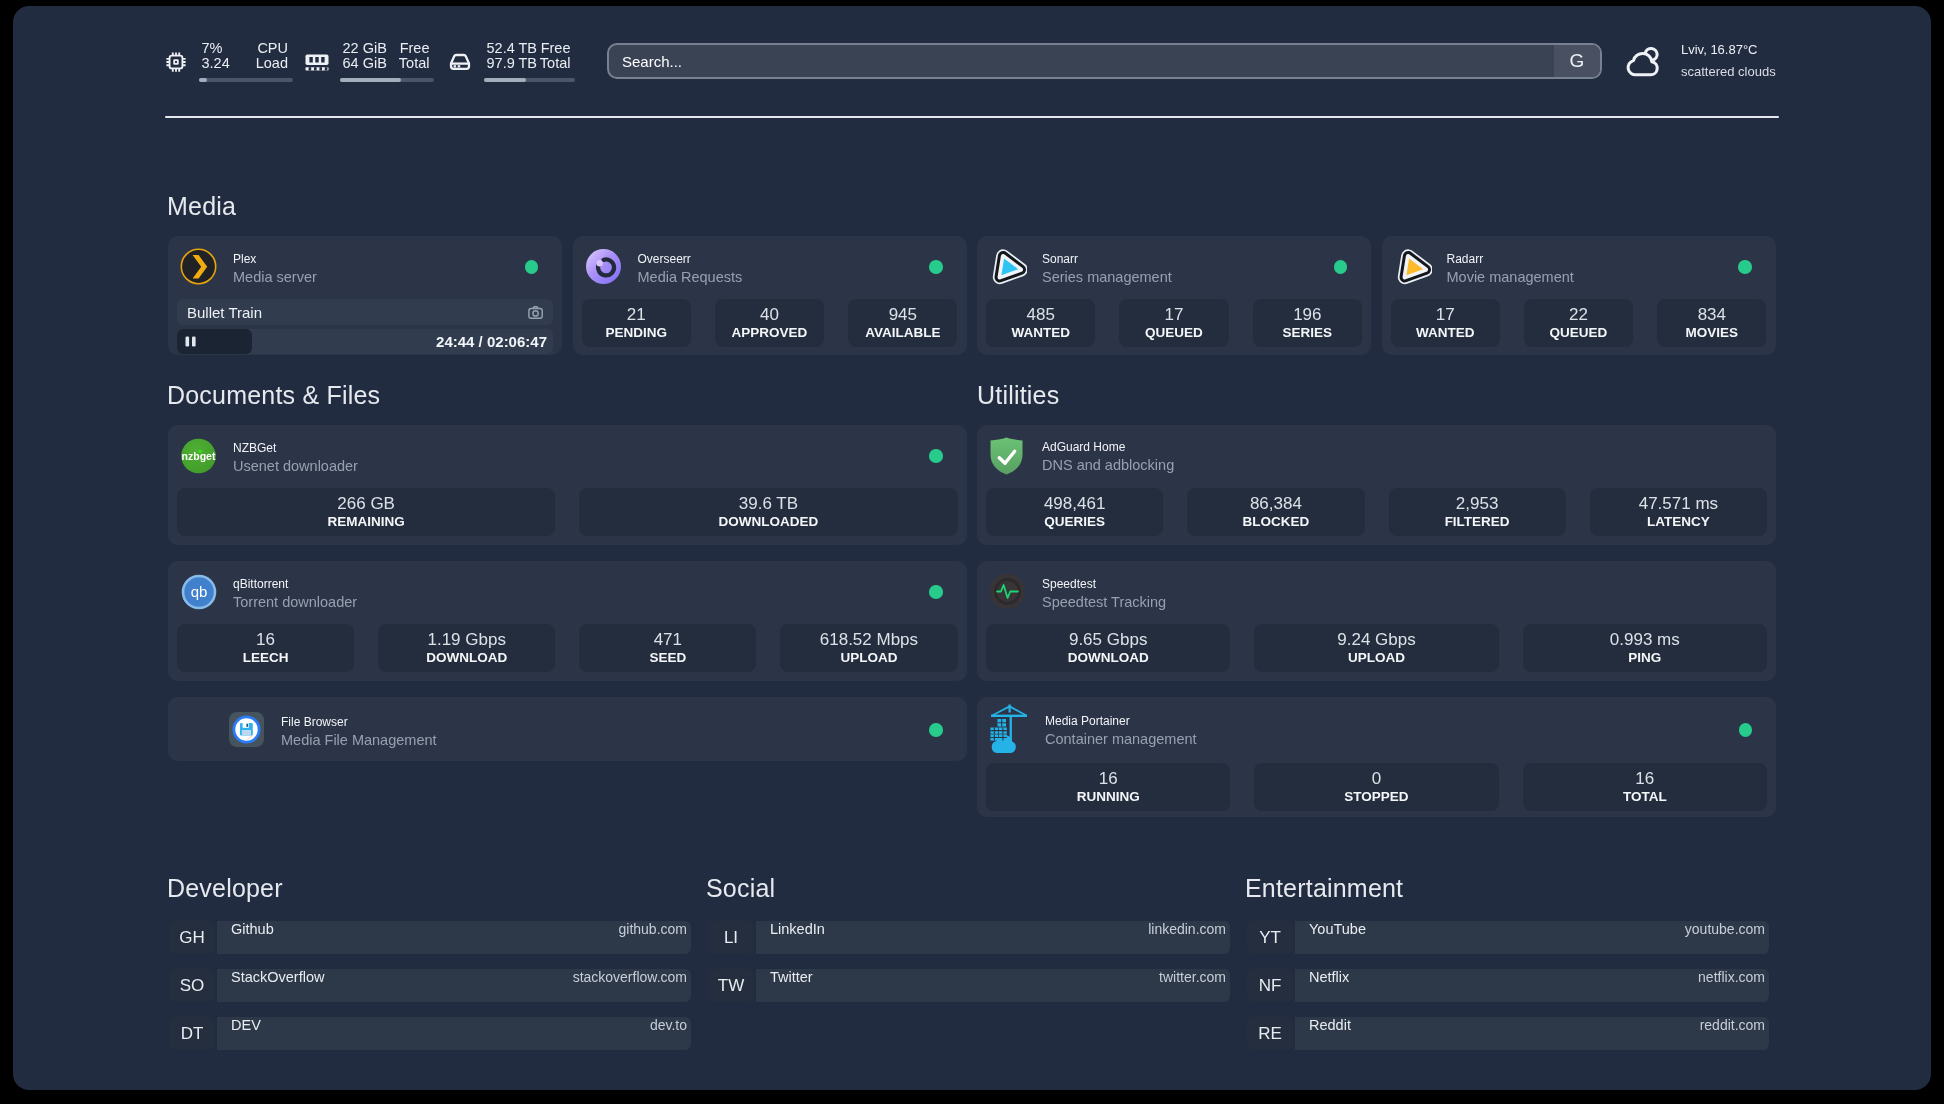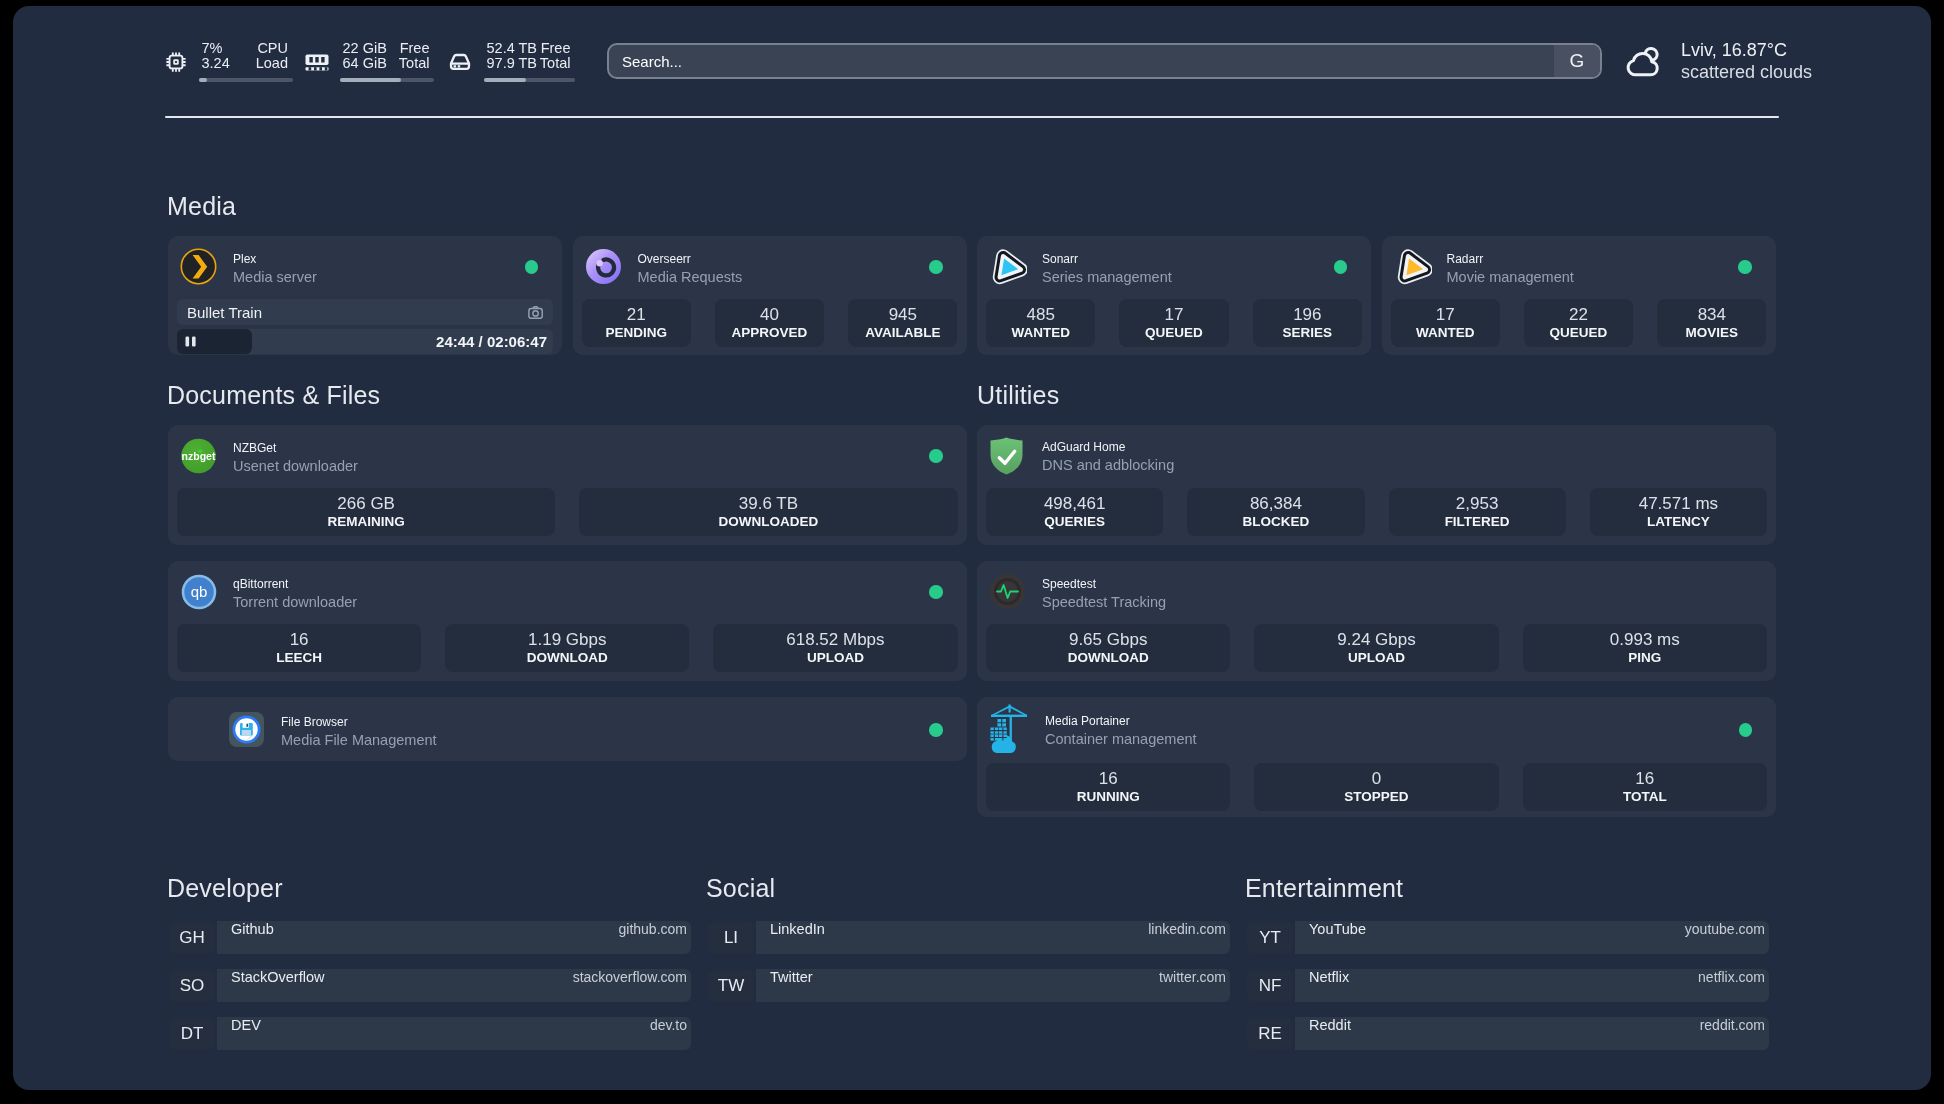--- a/index.html
+++ b/index.html
@@ -20,21 +20,21 @@
 
 #search { position:absolute; left:607px; top:43px; width:995px; height:36px;
   border:2px solid #78818f; border-radius:10px; background:#3a4354;
   display:flex; align-items:center; }
 #search .ph { flex:1; padding-left:13px; font-size:15px; color:#ffffff; }
 #search .gbtn { width:46px; height:100%; background:#485061;
   border-radius:0 8px 8px 0; display:flex; align-items:center; justify-content:center;
   font-size:19px; color:#eef2f6; }
 
 #weather { position:absolute; top:38.5px; left:1627px; display:flex; align-items:flex-start; }
-#weather .wtxt { margin-left:19px; text-align:left; font-size:18px; line-height:22px; color:#edf0f4; }
+#weather .wtxt { margin-left:19px; text-align:left; font-size:13px; line-height:22px; color:#edf0f4; }
 #weather .wtxt .dim { color:#d9dee5; }
 
 #hr { position:absolute; left:165px; top:116px; width:1614px; height:2px; background:#e4e7ed; border-radius:1px; }
 
 
 .h2 { position:absolute; font-size:25px; line-height:25px; font-weight:500; color:#e6e9ee; letter-spacing:0.2px; }
 
 
 .card { position:absolute; background:#2c3548; border-radius:10px; }
 .chead { position:absolute; left:13px; top:13px; display:flex; }
@@ -365,20 +365,24 @@
   <div class="stats">
     <div class="stat">
         <div class="v">16</div>
         <div class="l">LEECH</div>
       </div>
     <div class="stat">
         <div class="v">1.19 Gbps</div>
         <div class="l">DOWNLOAD</div>
       </div>
     <div class="stat">
+        <div class="v">471</div>
+        <div class="l">SEED</div>
+      </div>
+    <div class="stat">
         <div class="v">618.52 Mbps</div>
         <div class="l">UPLOAD</div>
       </div>
   </div>
 </div>
 
 <div class="card" style="left:168px; top:697px; width:798.5px; height:64px;">
   <div class="chead" style="top:15px;padding-left:48px;">
     <div class="cicon">
       <svg width="35" height="35" viewBox="0 0 35 35">

